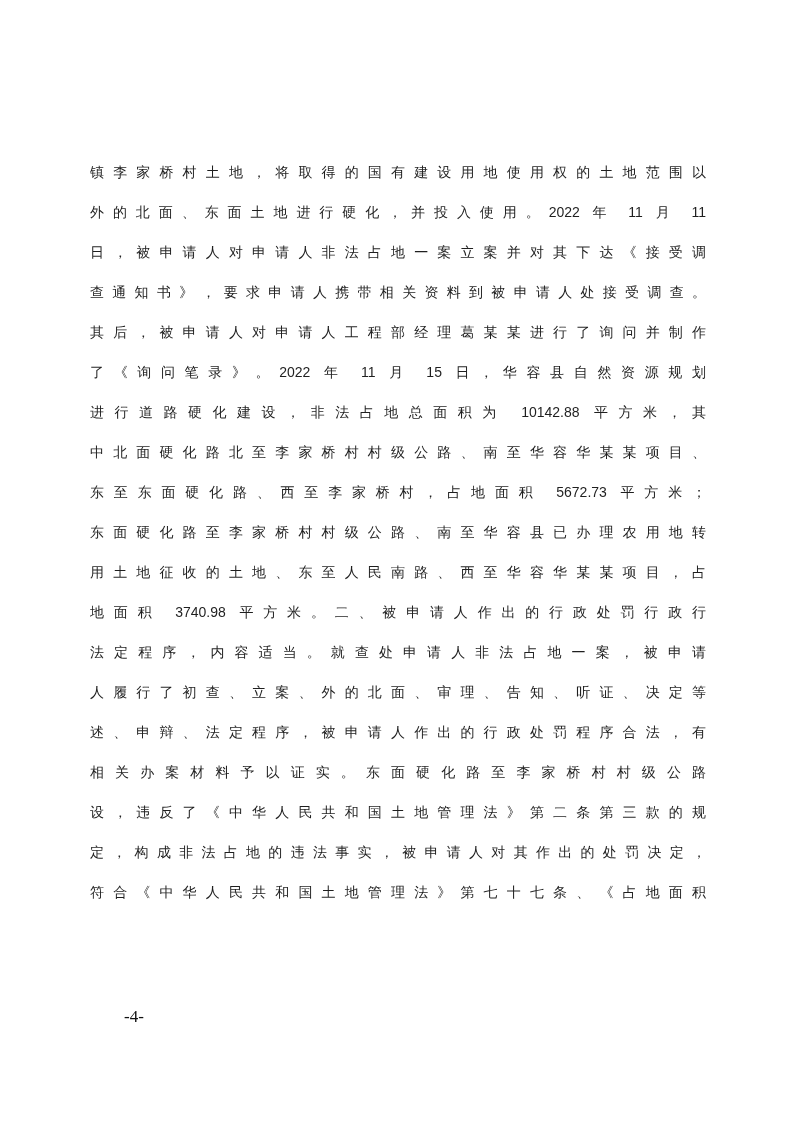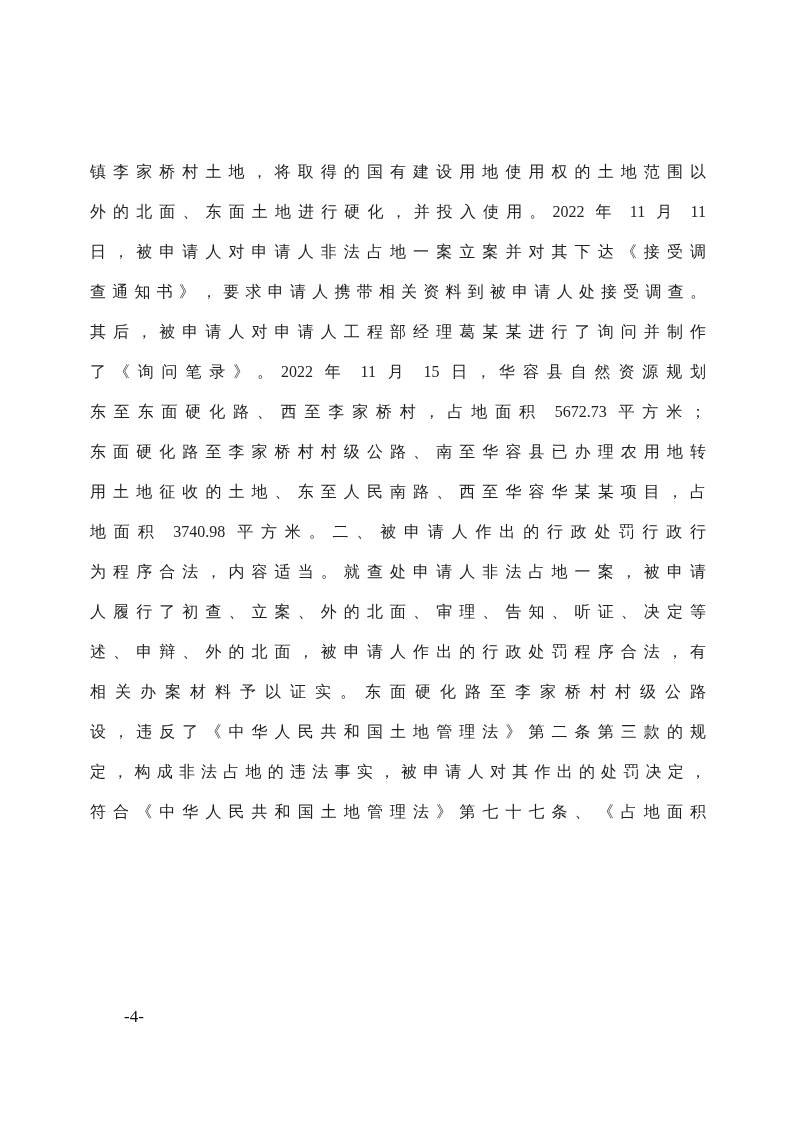--- a/index.html
+++ b/index.html
@@ -16,28 +16,28 @@
     font-family: "Liberation Serif", serif;
   }
   .body-text {
     position: absolute;
     left: 90px;
     top: 152px;
     width: 616px;
     color: #1f1f1f;
   }
   .text-line {
-    font-size: 16px;
+    font-size: 14px;
     line-height: 40px;
     height: 40px;
     text-align: justify;
     text-align-last: justify;
     -moz-text-align-last: justify;
     white-space: normal;
-    font-family: Liberation Serif, serif;
+    font-family: Liberation Sans, sans-serif;
   }
   .page-number {
     position: absolute;
     left: 124px;
     top: 1006px;
     font-size: 17px;
     line-height: 22px;
     color: #111111;
     font-family: "Liberation Serif", serif;
   }
@@ -46,26 +46,28 @@
 <body>
 
 <div class="page">
   <div class="body-text">
       <div class="text-line">镇李家桥村土地，将取得的国有建设用地使用权的土地范围以</div>
       <div class="text-line">外的北面、东面土地进行硬化，并投入使用。2022 年 11 月 11</div>
       <div class="text-line">日，被申请人对申请人非法占地一案立案并对其下达《接受调</div>
       <div class="text-line">查通知书》，要求申请人携带相关资料到被申请人处接受调查。</div>
       <div class="text-line">其后，被申请人对申请人工程部经理葛某某进行了询问并制作</div>
       <div class="text-line">了《询问笔录》。2022 年 11 月 15 日，华容县自然资源规划</div>
+      <div class="text-line">进行道路硬化建设，非法占地总面积为 10142.88 平方米，其</div>
+      <div class="text-line">中北面硬化路北至李家桥村村级公路、南至华容华某某项目、</div>
       <div class="text-line">东至东面硬化路、西至李家桥村，占地面积 5672.73 平方米；</div>
       <div class="text-line">东面硬化路至李家桥村村级公路、南至华容县已办理农用地转</div>
       <div class="text-line">用土地征收的土地、东至人民南路、西至华容华某某项目，占</div>
       <div class="text-line">地面积 3740.98 平方米。二、被申请人作出的行政处罚行政行</div>
-      <div class="text-line">为程序合法，内容适当。就查处申请人非法占地一案，被申请</div>
+      <div class="text-line">法定程序，内容适当。就查处申请人非法占地一案，被申请</div>
       <div class="text-line">人履行了初查、立案、外的北面、审理、告知、听证、决定等</div>
-      <div class="text-line">述、申辩、外的北面，被申请人作出的行政处罚程序合法，有</div>
+      <div class="text-line">述、申辩、法定程序，被申请人作出的行政处罚程序合法，有</div>
       <div class="text-line">相关办案材料予以证实。东面硬化路至李家桥村村级公路</div>
       <div class="text-line">设，违反了《中华人民共和国土地管理法》第二条第三款的规</div>
       <div class="text-line">定，构成非法占地的违法事实，被申请人对其作出的处罚决定，</div>
       <div class="text-line">符合《中华人民共和国土地管理法》第七十七条、《占地面积</div>
     </div>
   <div class="page-number">-4-</div>
 </div>
 
 </body></html>

